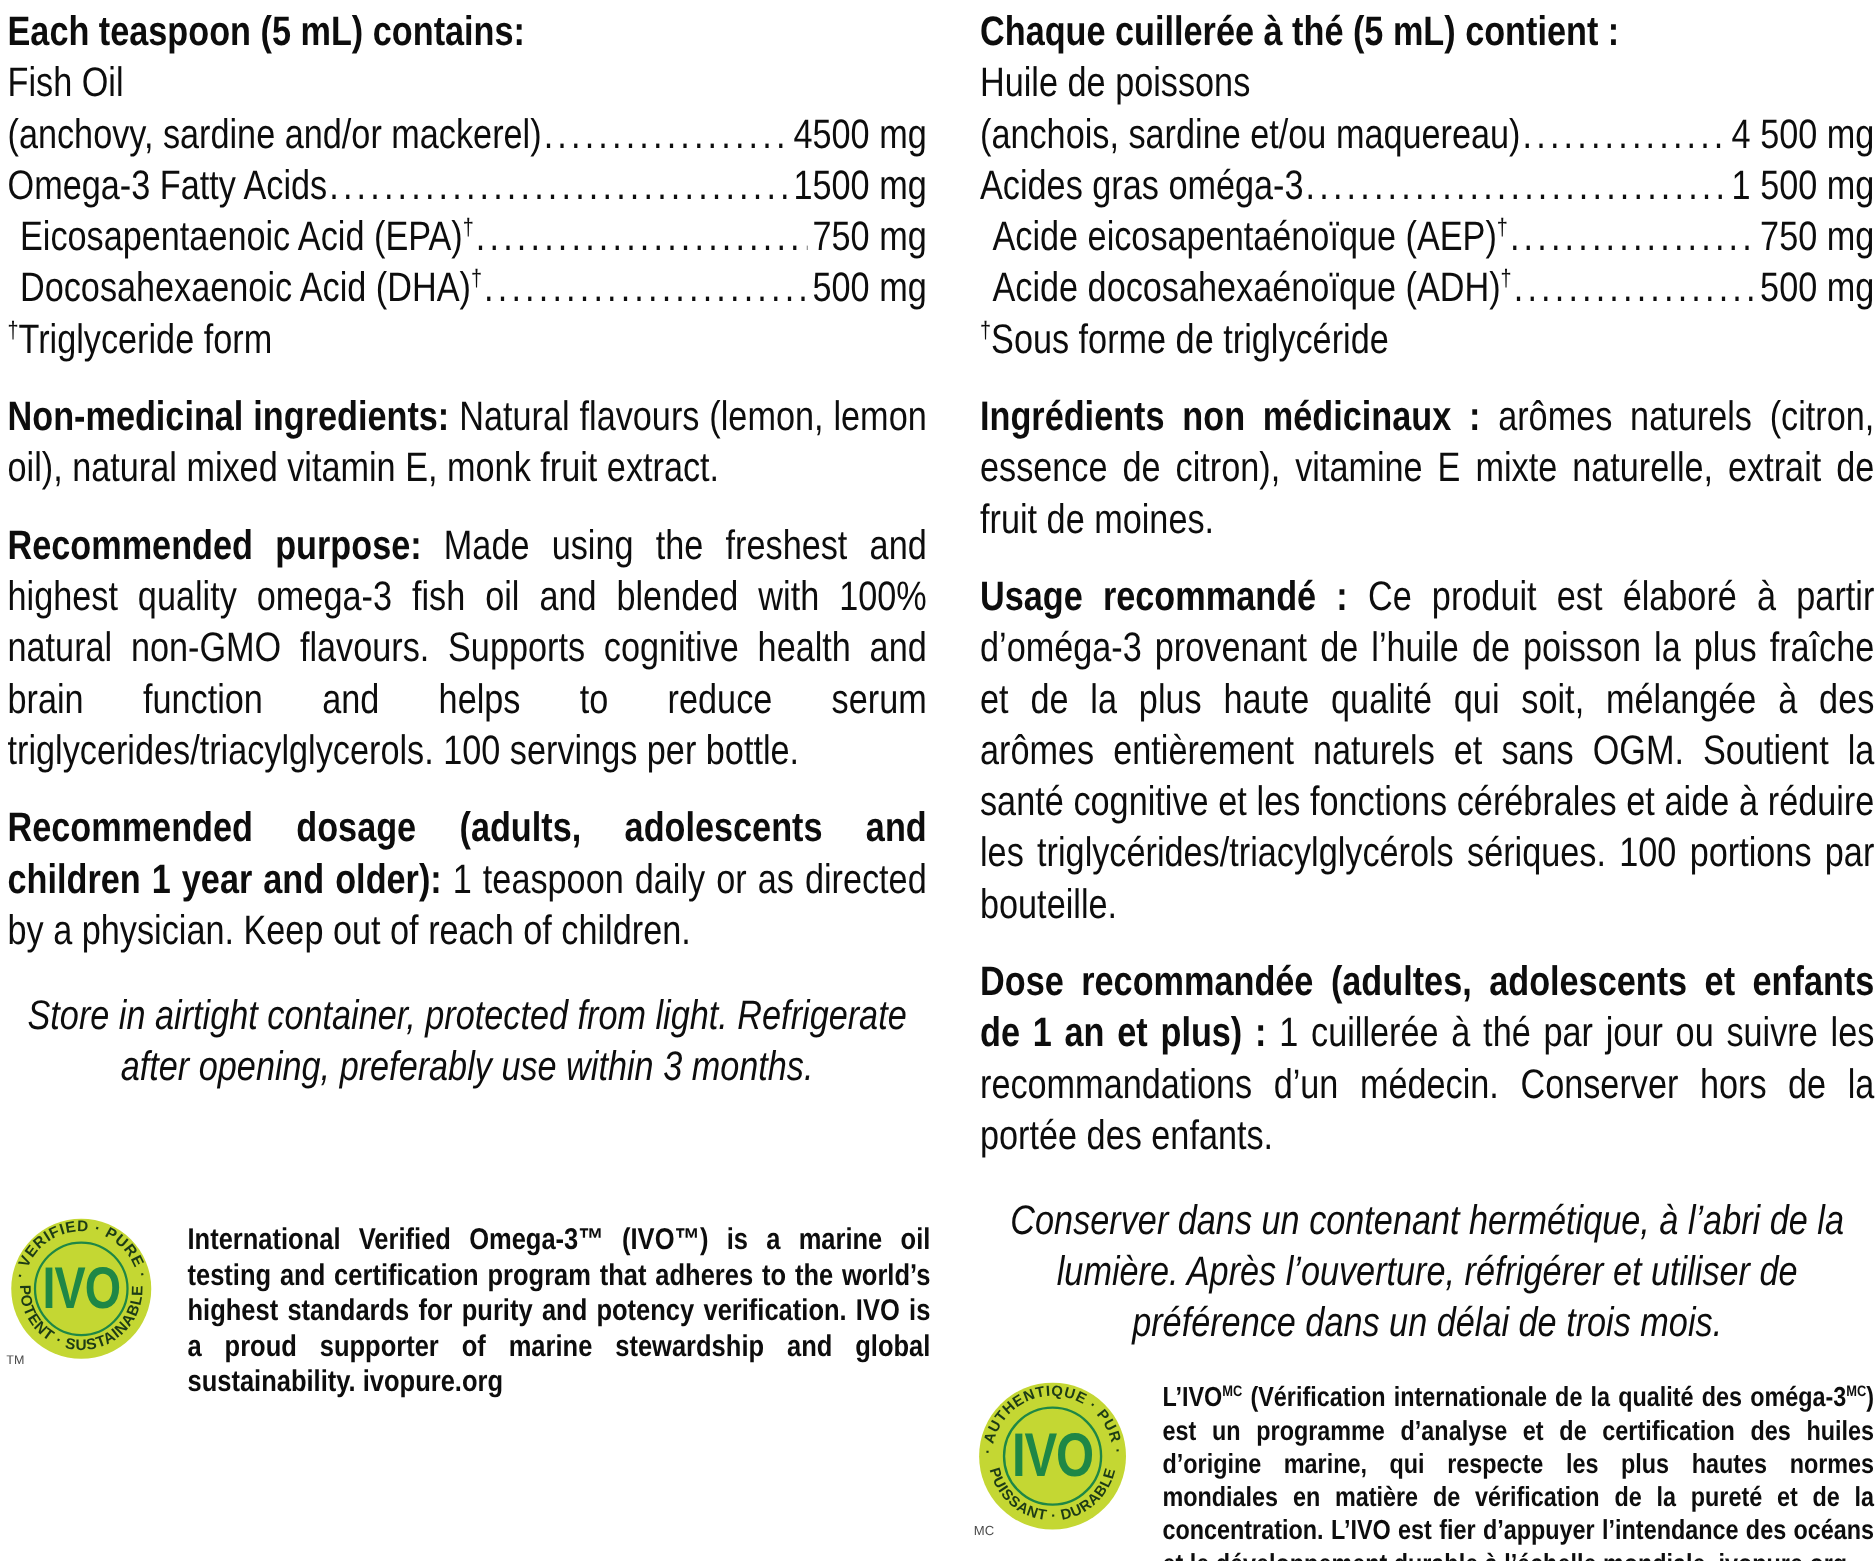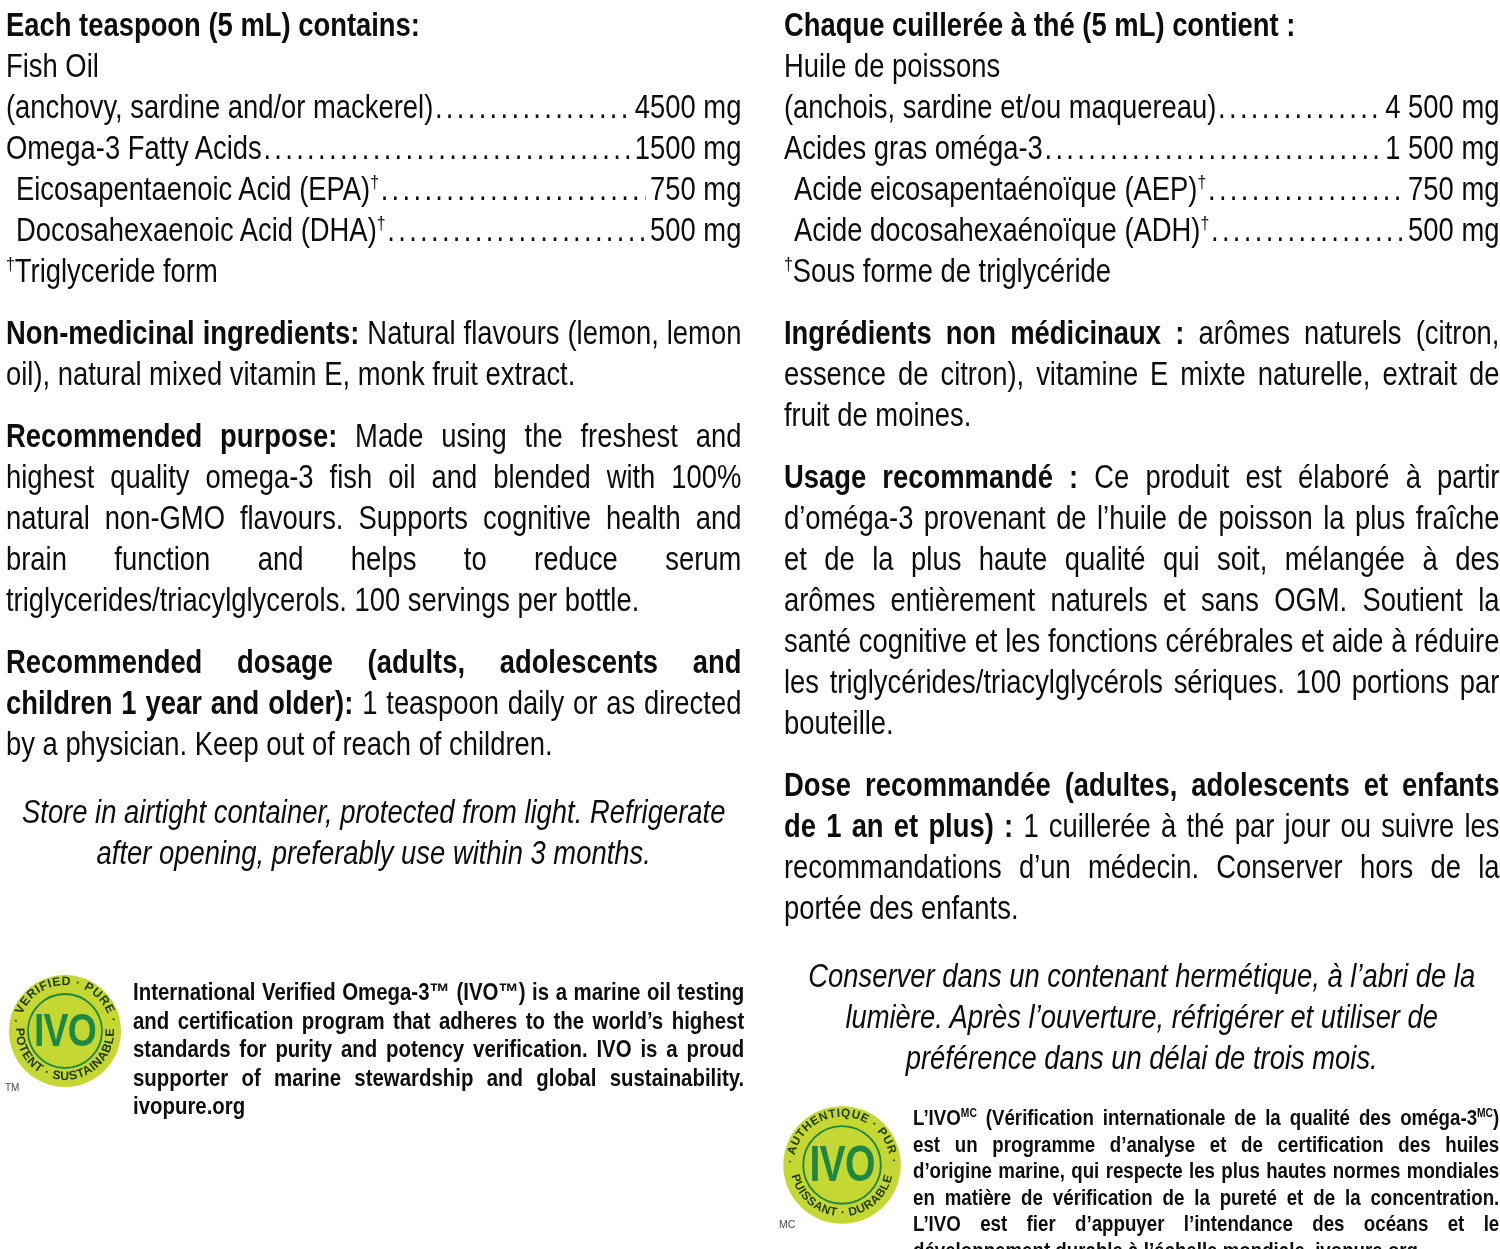--- a/index.html
+++ b/index.html
@@ -28,21 +28,21 @@
 
   .para { margin:21px 0 0 0; text-align:justify; }
   .para .lead { font-weight:bold; }
 
   .storage { margin:27px 0 0 0; text-align:center; font-style:italic; }
 
   .footer { position:absolute; display:flex; align-items:flex-start; }
   .footer-en { left:5px;  top:972px;  width:740px; }
   .footer-fr { left:779px; top:1103px; width:721px; }
   .logo { flex:0 0 auto; }
-  .ftext-outer { flex:1 1 auto; margin-left:10px; overflow:visible; }
+  .ftext-outer { flex:1 1 auto; margin-left:27px; overflow:visible; }
   .ftext {
     margin:6px 0 0 0; font-weight:bold; text-align:justify;
     transform:scaleX(0.85); transform-origin:left top; width:117.5%;
   }
   .footer-en .ftext { font-size:24px; line-height:28.5px; }
   .footer-fr .ftext { font-size:22px; line-height:26.5px; margin-top:2px; }
   .ftext sup { font-size:55%; line-height:0; }
 
   .logo .ring { font-size:12.3px; font-weight:bold; letter-spacing:0.6px; fill:#1c3b16; }
   .logo-fr .ring { font-size:11.3px; }

